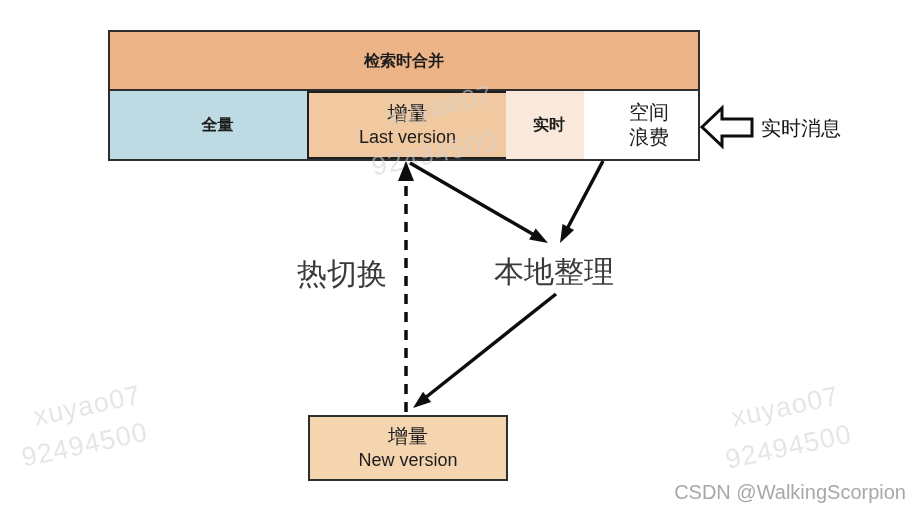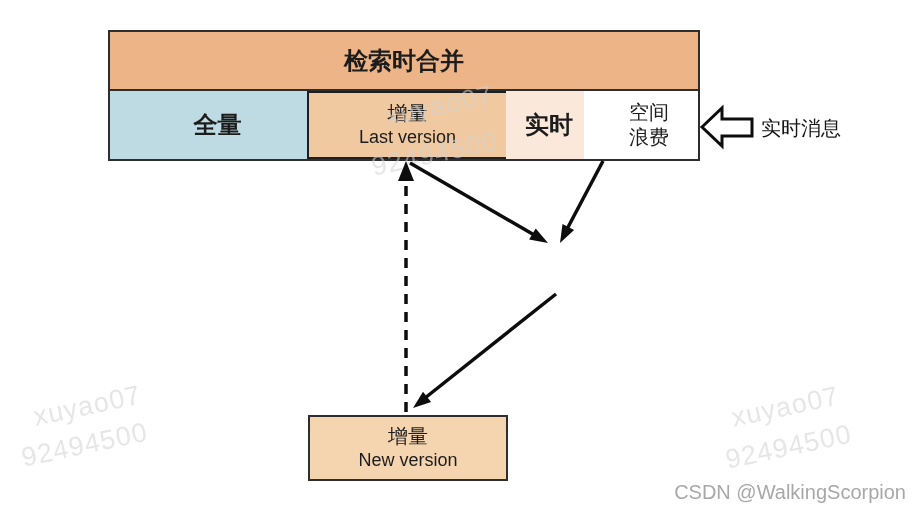--- a/index.html
+++ b/index.html
@@ -3,21 +3,21 @@
 <meta charset="utf-8">
 <style>
   html,body{margin:0;padding:0;background:#ffffff;}
   body{font-family:"Liberation Sans","DejaVu Sans",sans-serif;}
   #canvas{position:relative;width:922px;height:514px;background:#ffffff;overflow:hidden;}
 
   
   .box{position:absolute;box-sizing:border-box;display:flex;flex-direction:column;
        align-items:center;justify-content:center;z-index:1;}
   .box-label{position:relative;z-index:3;color:#1c1c1c;line-height:1.25;text-align:center;}
-  .cn-lg{font-size:24px;font-weight:600;}
+  .cn-lg{font-size:16px;font-weight:600;}
   .cn-md{font-size:20px;font-weight:400;}
   .en-md{font-size:18px;font-weight:400;}
 
   #top-box{left:108px;top:30px;width:592px;height:61px;border:2px solid #2e2e2e;}
   #segment-row{left:108px;top:89px;width:592px;height:72px;border:2px solid #2e2e2e;background:#fff;}
   .segment{position:absolute;top:0;height:68px;box-sizing:border-box;display:flex;
            flex-direction:column;align-items:center;justify-content:center;}
   #seg-full{left:0;width:199px;border-right:2px solid #2e2e2e;}
   #seg-incremental-last{left:197px;width:201px;border:2px solid #1f1f1f;}
   #seg-realtime{left:396px;width:86px;}
@@ -65,20 +65,22 @@
       <span class="box-label cn-md">空间</span>
       <span class="box-label cn-md">浪费</span>
     </div>
   </div>
 
   <div class="box" id="bottom-box" style="background-color: rgb(245, 212, 176);">
     <span class="box-label cn-md">增量</span>
     <span class="box-label en-md">New version</span>
   </div>
 
+  <span class="float-label" id="hot-switch-label">热切换</span>
+  <span class="float-label" id="local-compaction-label">本地整理</span>
   <span class="float-label" id="realtime-message-label">实时消息</span>
 
   <span class="wm" style="left:386px;top:102px;">xuyao07</span>
   <span class="wm" style="left:372px;top:152px;">92494500</span>
   <span class="wm" style="left:34px;top:402px;">xuyao07</span>
   <span class="wm" style="left:22px;top:443px;">92494500</span>
   <span class="wm" style="left:732px;top:403px;">xuyao07</span>
   <span class="wm" style="left:726px;top:445px;">92494500</span>
 
   <svg id="arrow-layer" viewBox="0 0 922 514" xmlns="http://www.w3.org/2000/svg">

